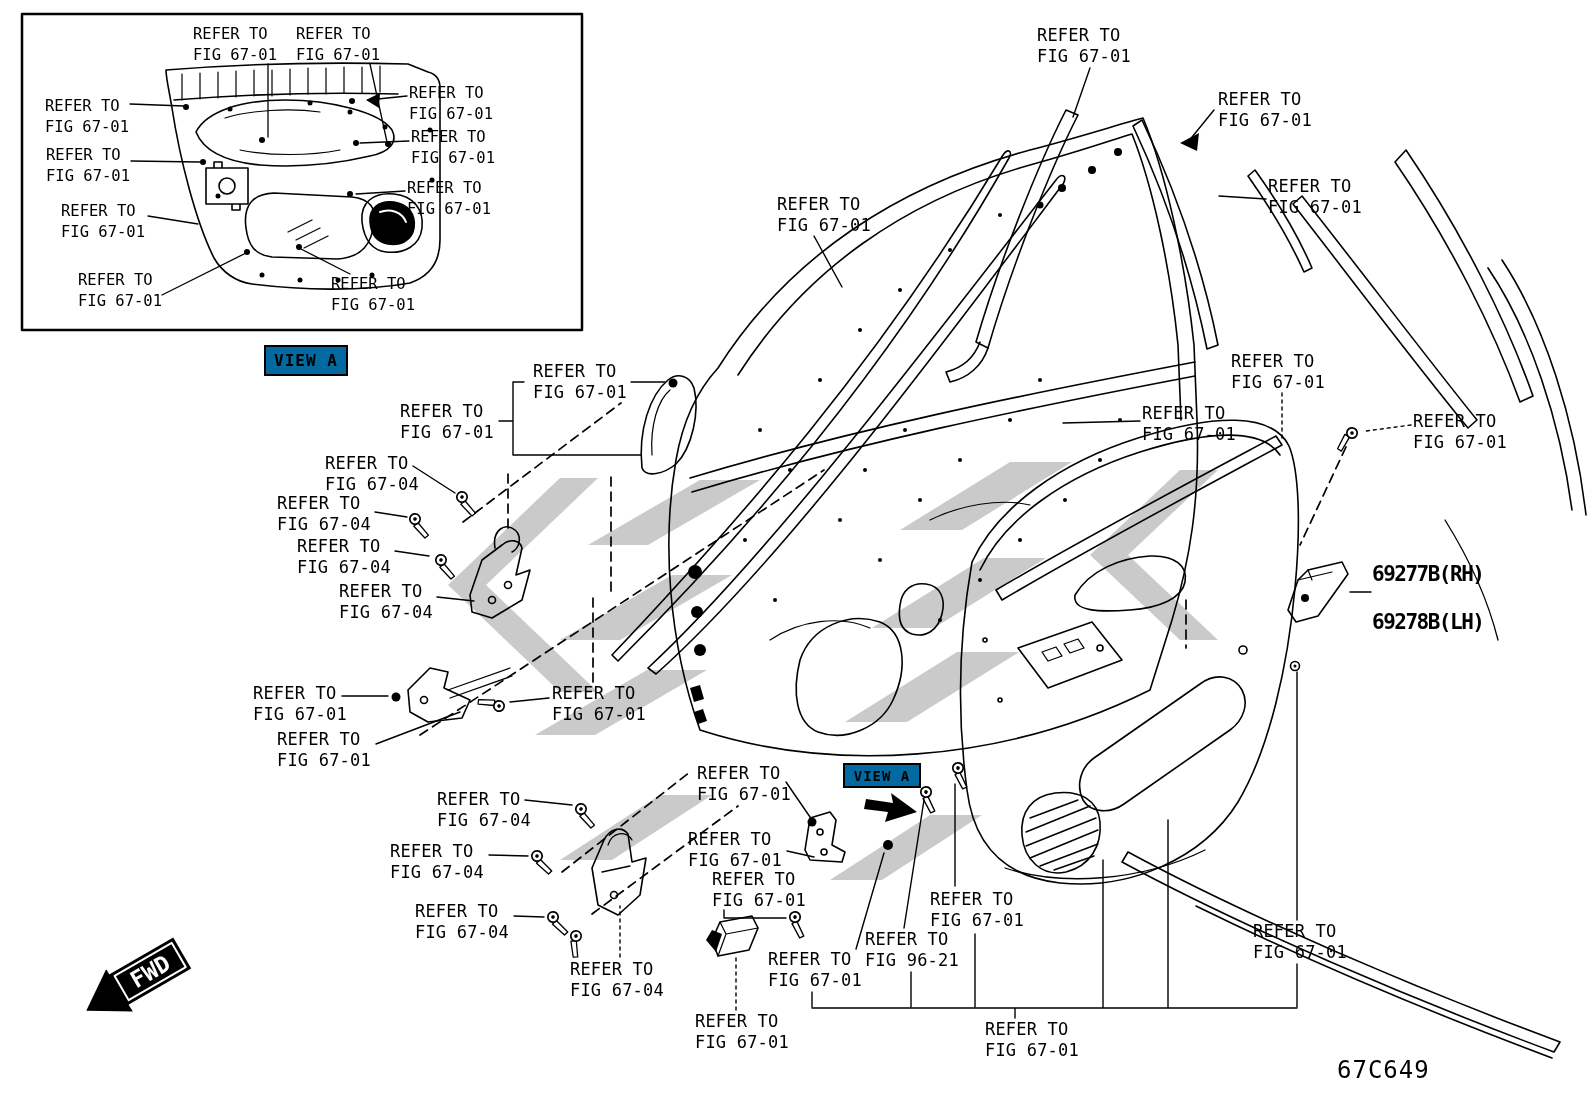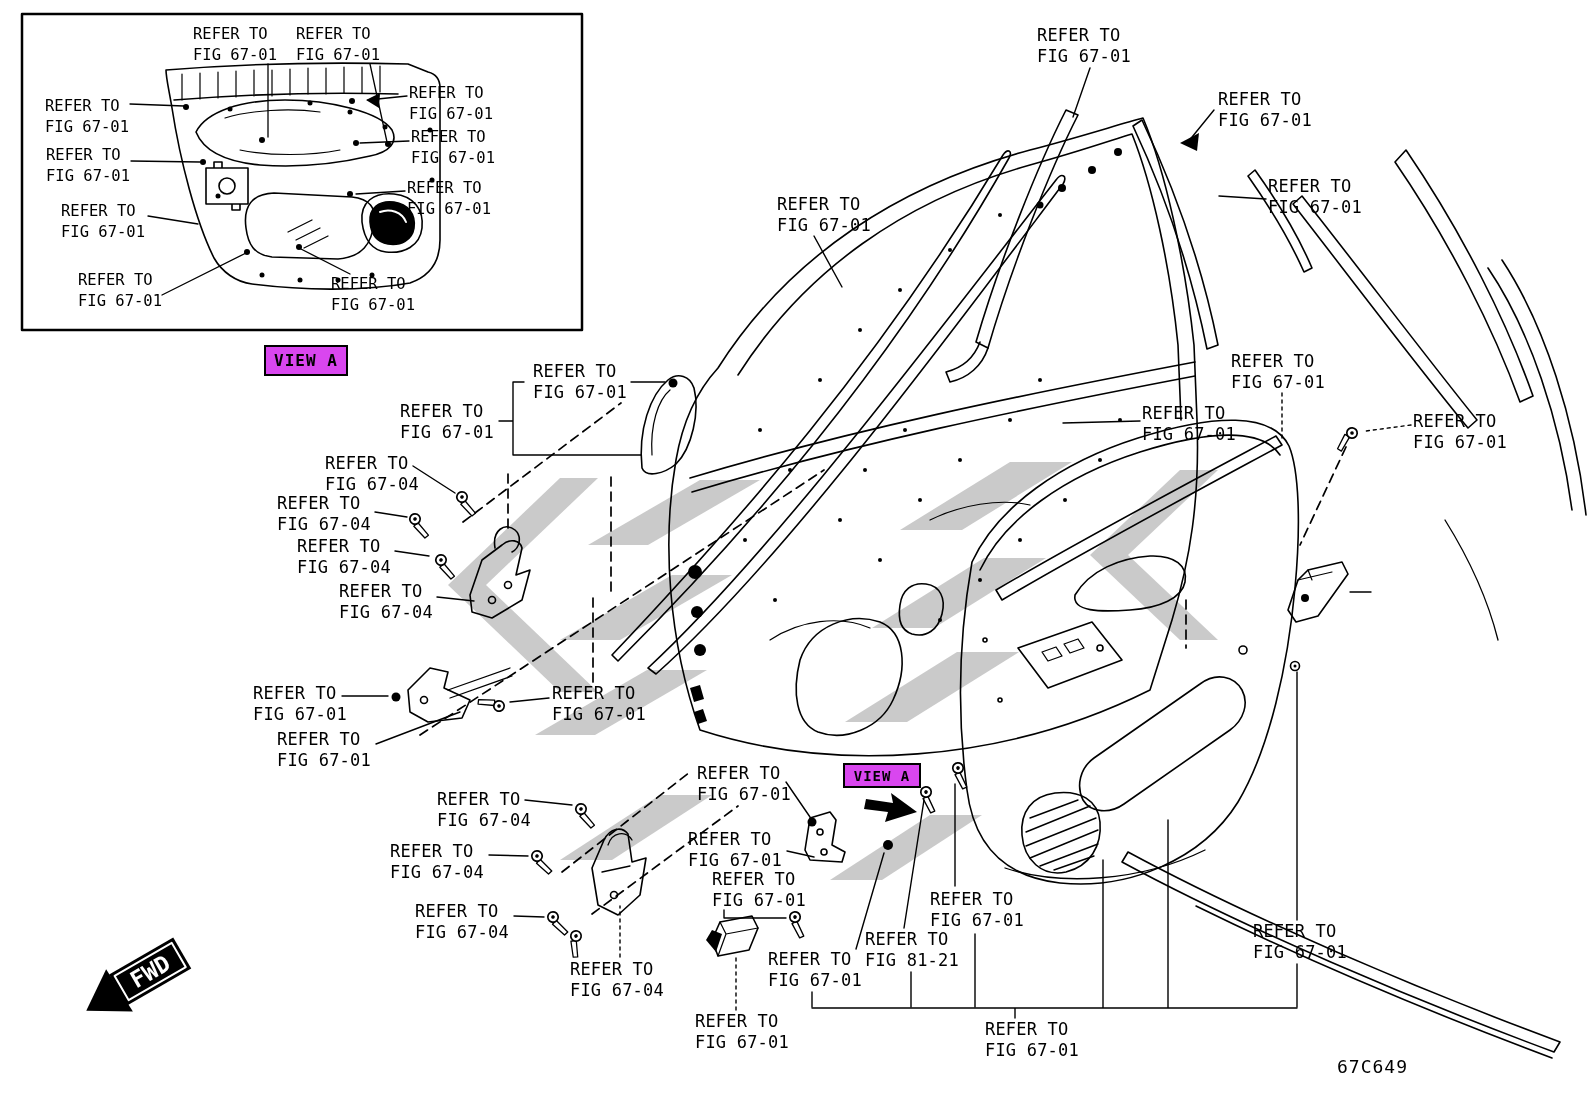--- a/index.html
+++ b/index.html
@@ -3,26 +3,26 @@
 <meta charset="utf-8">
 <style>
   html,body{margin:0;padding:0;background:#fff;}
   .canvas{position:relative;width:1592px;height:1099px;background:#fff;overflow:hidden;
           font-family:"DejaVu Sans Mono","Liberation Mono",monospace;color:#000;}
   svg.art{position:absolute;left:0;top:0;}
   .callout{position:absolute;font-weight:normal;font-size:17px;line-height:20.5px;
            letter-spacing:0.2px;white-space:pre;}
   .callout.small{font-size:15.5px;line-height:20.5px;letter-spacing:0;}
   .viewbox{position:absolute;border:2.5px solid #000;font-weight:bold;
-           display:flex;align-items:center;justify-content:center;background:#d946ef;}
+           display:flex;align-items:center;justify-content:center;background:#0369a1;}
   .viewbox.v1{left:264px;top:345px;width:80px;height:27px;font-size:16px;letter-spacing:1px;}
   .viewbox.v2{left:843px;top:763px;width:74px;height:21px;font-size:14px;letter-spacing:1px;}
   .partnums{position:absolute;left:1372px;top:562px;font-weight:bold;font-size:21px;
             line-height:24px;letter-spacing:-1.5px;white-space:pre;}
-  .diagcode{position:absolute;left:1337px;top:1056px;font-size:18px;letter-spacing:1px;}
+  .diagcode{position:absolute;left:1337px;top:1056px;font-size:24px;letter-spacing:1px;}
 </style>
 </head>
 <body>
 
 <div class="canvas">
 
 <svg class="art" width="1592" height="1099" viewBox="0 0 1592 1099" fill="none" stroke="#000" stroke-width="1.6" stroke-linecap="round" stroke-linejoin="round">
   <defs>
     <g id="scr">
       <path d="M4,2 L19,9 L17,13 L2,7 Z" fill="#fff" stroke="#000" stroke-width="1.3"></path>
@@ -320,28 +320,30 @@
       <div class="callout" style="left: 339px; top: 581px;"><div>REFER TO</div><div>FIG 67-04</div></div>
       <div class="callout" style="left: 253px; top: 683px;"><div>REFER TO</div><div>FIG 67-01</div></div>
       <div class="callout" style="left: 277px; top: 729px;"><div>REFER TO</div><div>FIG 67-01</div></div>
       <div class="callout" style="left: 552px; top: 683px;"><div>REFER TO</div><div>FIG 67-01</div></div>
       <div class="callout" style="left: 437px; top: 789px;"><div>REFER TO</div><div>FIG 67-04</div></div>
       <div class="callout" style="left: 390px; top: 841px;"><div>REFER TO</div><div>FIG 67-04</div></div>
       <div class="callout" style="left: 415px; top: 901px;"><div>REFER TO</div><div>FIG 67-04</div></div>
       <div class="callout" style="left: 570px; top: 959px;"><div>REFER TO</div><div>FIG 67-04</div></div>
       <div class="callout" style="left: 695px; top: 1011px;"><div>REFER TO</div><div>FIG 67-01</div></div>
       <div class="callout" style="left: 768px; top: 949px;"><div>REFER TO</div><div>FIG 67-01</div></div>
-      <div class="callout" style="left: 865px; top: 929px;"><div>REFER TO</div><div>FIG 81-21</div></div>
+      <div class="callout" style="left: 865px; top: 929px;"><div>REFER TO</div><div>FIG 96-21</div></div>
       <div class="callout" style="left: 930px; top: 889px;"><div>REFER TO</div><div>FIG 67-01</div></div>
       <div class="callout" style="left: 985px; top: 1019px;"><div>REFER TO</div><div>FIG 67-01</div></div>
       <div class="callout" style="left: 1253px; top: 921px;"><div>REFER TO</div><div>FIG 67-01</div></div>
       <div class="callout" style="left: 697px; top: 763px;"><div>REFER TO</div><div>FIG 67-01</div></div>
       <div class="callout" style="left: 688px; top: 829px;"><div>REFER TO</div><div>FIG 67-01</div></div>
       <div class="callout" style="left: 712px; top: 869px;"><div>REFER TO</div><div>FIG 67-01</div></div>
     </div>
 
 <div class="viewbox v1">VIEW A</div>
 <div class="viewbox v2">VIEW A</div>
 
+<div class="partnums"><span>69277B(RH)</span><br>
+<span>69278B(LH)</span></div>
 
 <div class="diagcode">67C649</div>
 
 </div>
 
 </body></html>

